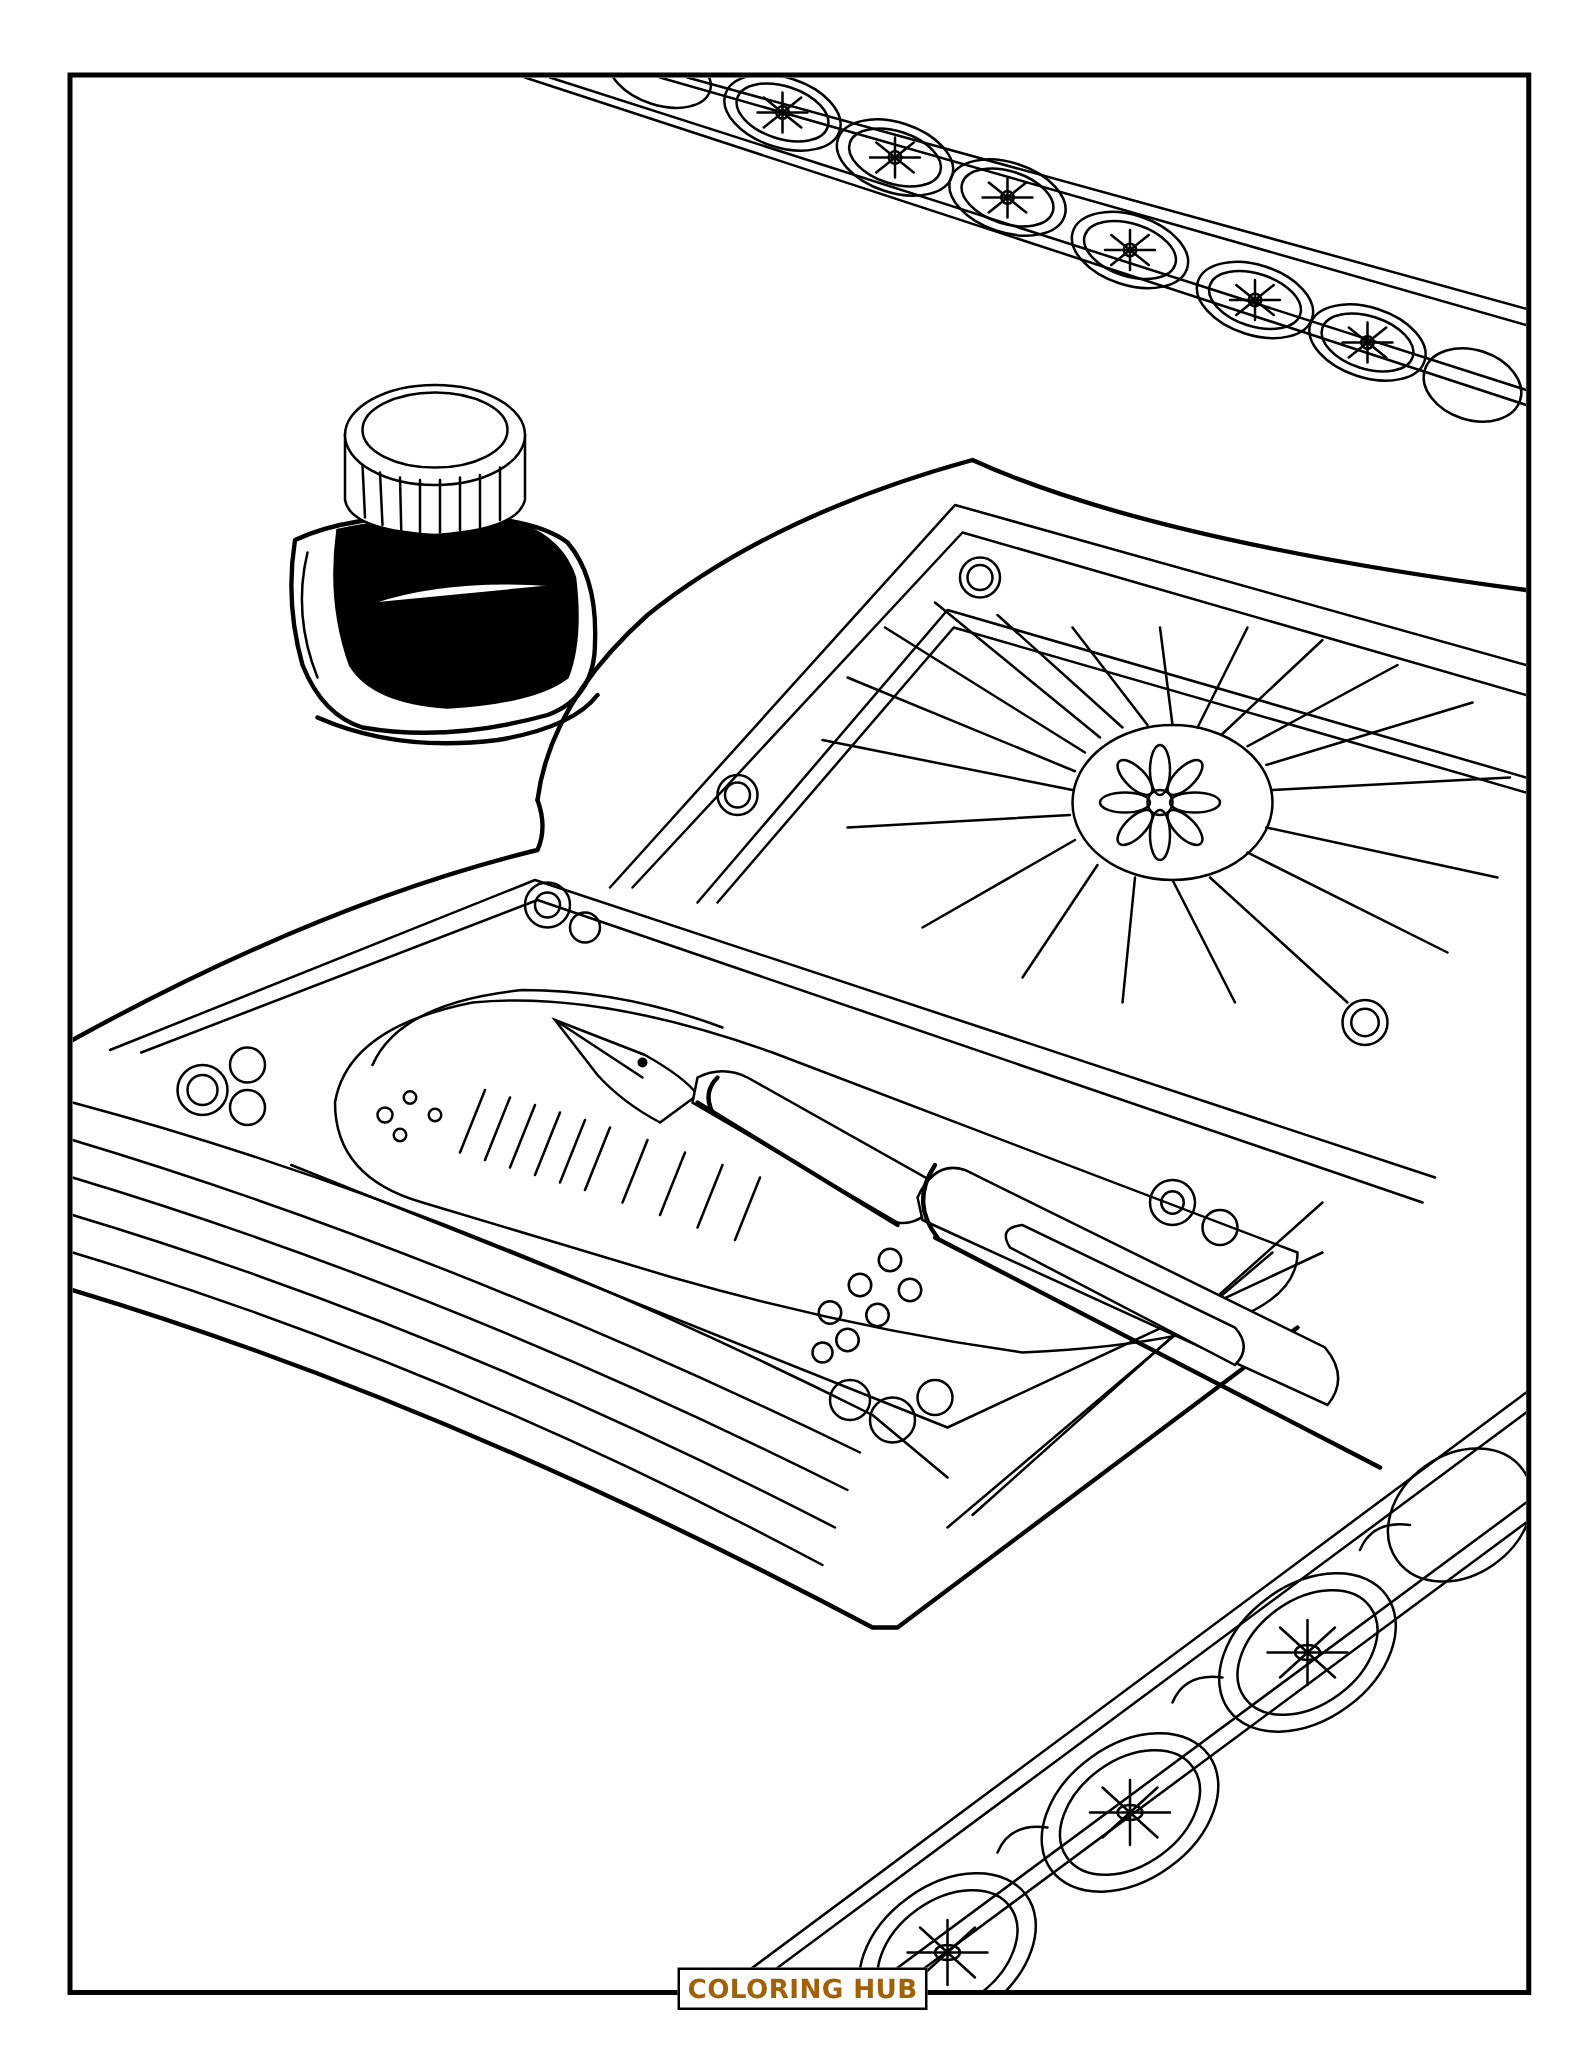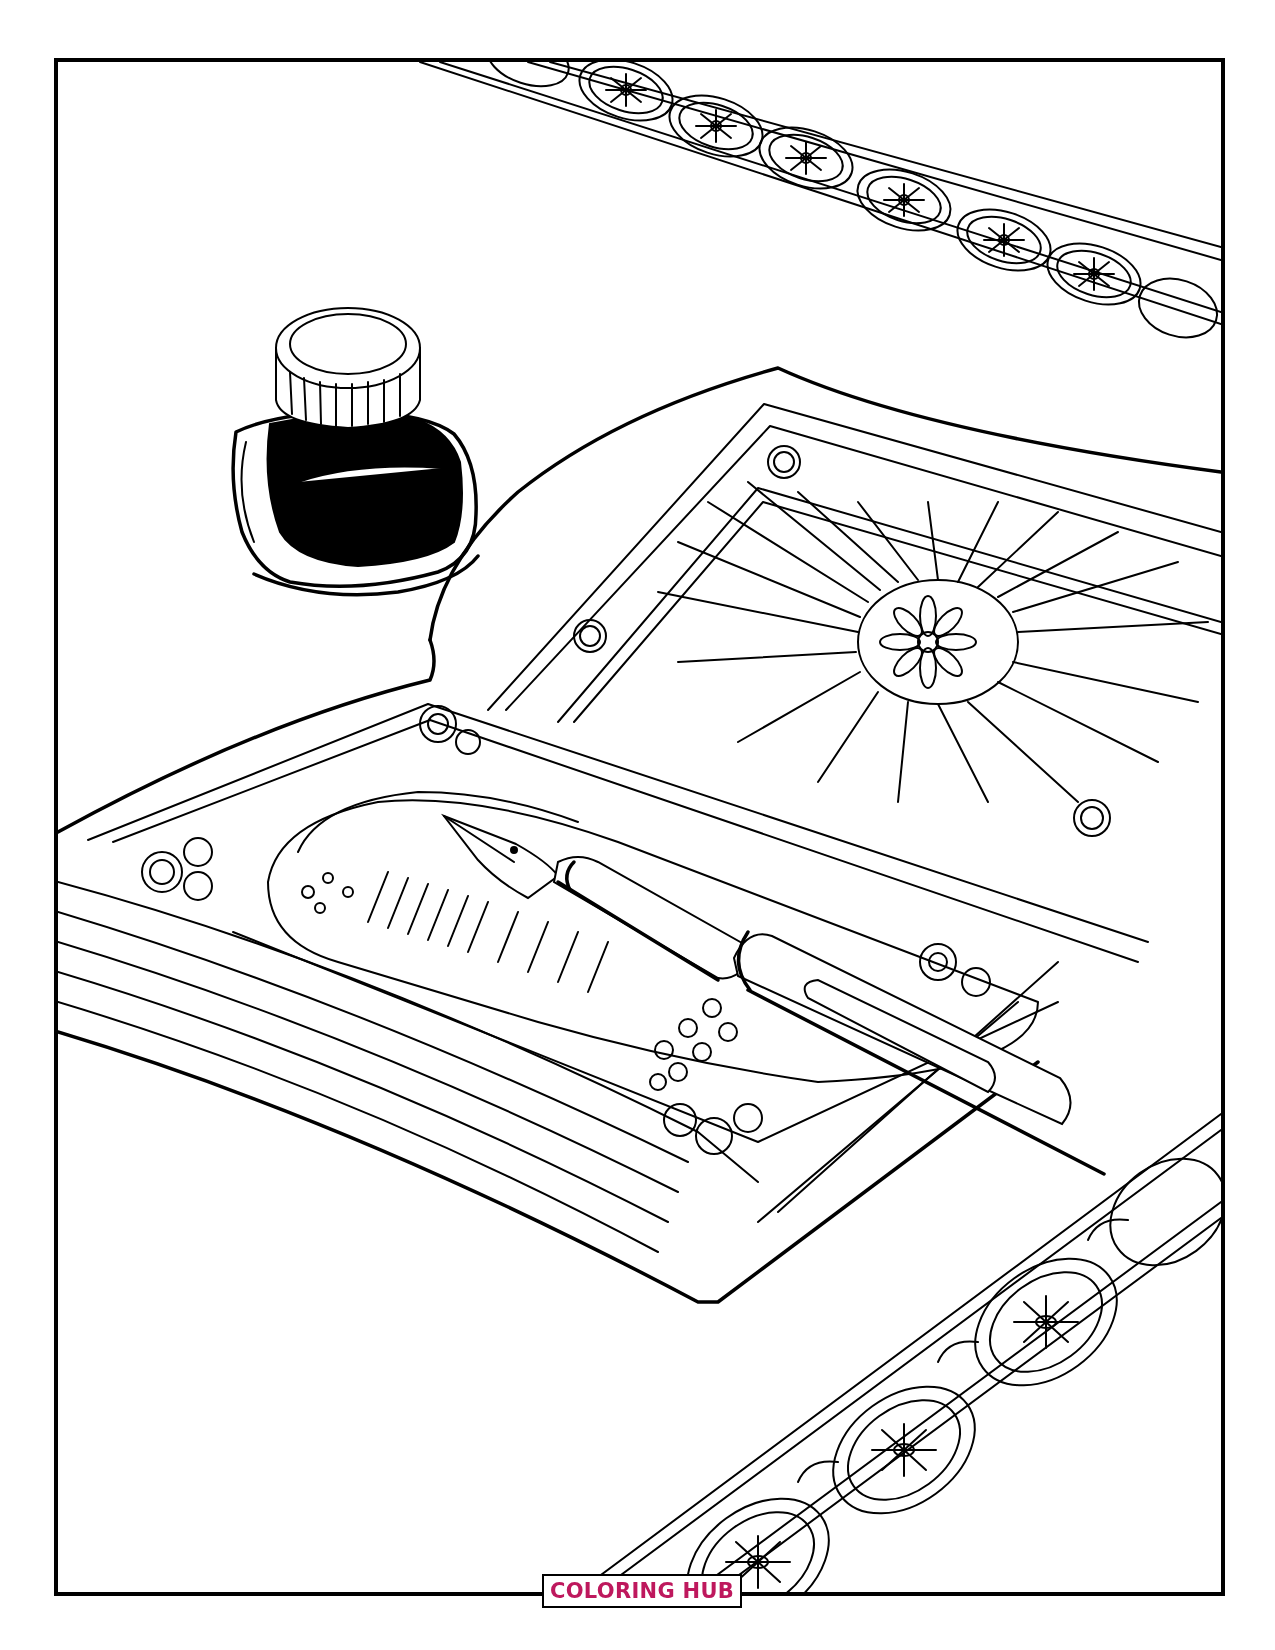--- a/index.html
+++ b/index.html
@@ -7,21 +7,21 @@
     .page { position: absolute; left: 0; top: 0; width: 1275px; height: 1650px; background: #fff; }
     .frame {
       position: absolute; left: 54px; top: 58px; width: 1163px; height: 1530px;
       border: 4px solid #000; box-sizing: content-box; overflow: hidden; background: #fff;
     }
     .art { position: absolute; left: 0; top: 0; width: 1163px; height: 1530px; }
     .brand-label {
       position: absolute; left: 542px; top: 1574px; height: 30px; padding: 0 6px;
       background: #fff; border: 2px solid #000;
       font-family: "DejaVu Sans", sans-serif; font-weight: bold; font-size: 21px;
-      line-height: 30px; color: #be185d; letter-spacing: 0.3px; white-space: nowrap;
+      line-height: 30px; color: #a16207; letter-spacing: 0.3px; white-space: nowrap;
     }
     svg .s { fill: none; stroke: #000; stroke-width: 2; stroke-linecap: round; stroke-linejoin: round; }
     svg .t { fill: none; stroke: #000; stroke-width: 3.5; stroke-linecap: round; stroke-linejoin: round; }
     svg .f { fill: #000; stroke: #000; stroke-width: 2; }
     svg .w { fill: #fff; stroke: #000; stroke-width: 2; }
   </style>
 </head>
 <body>
 
 <div class="page">

